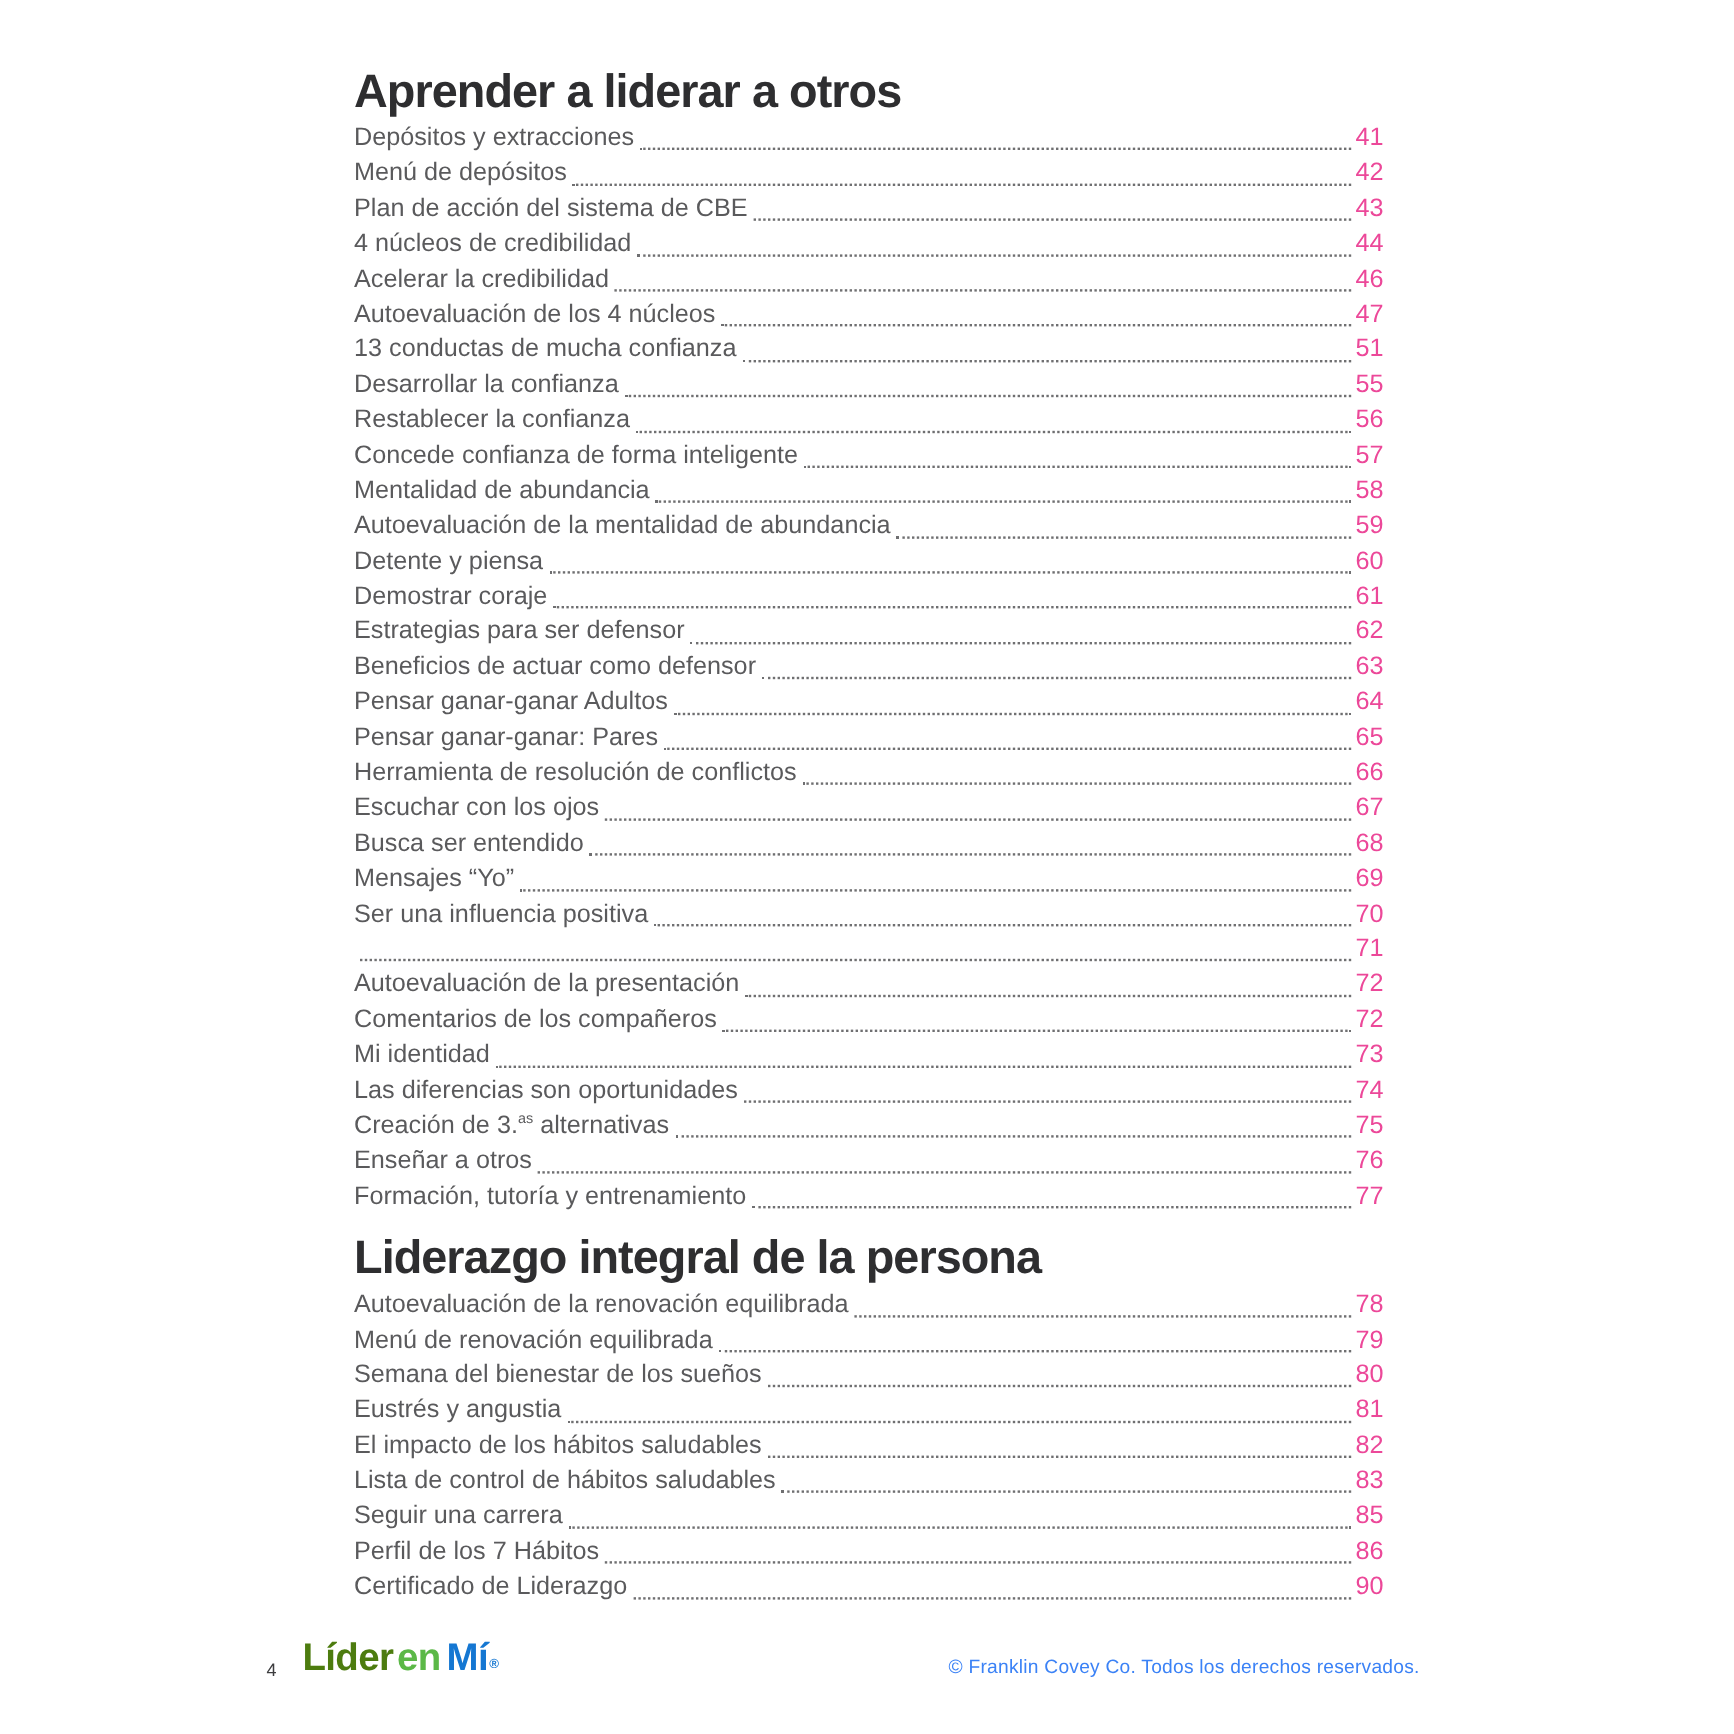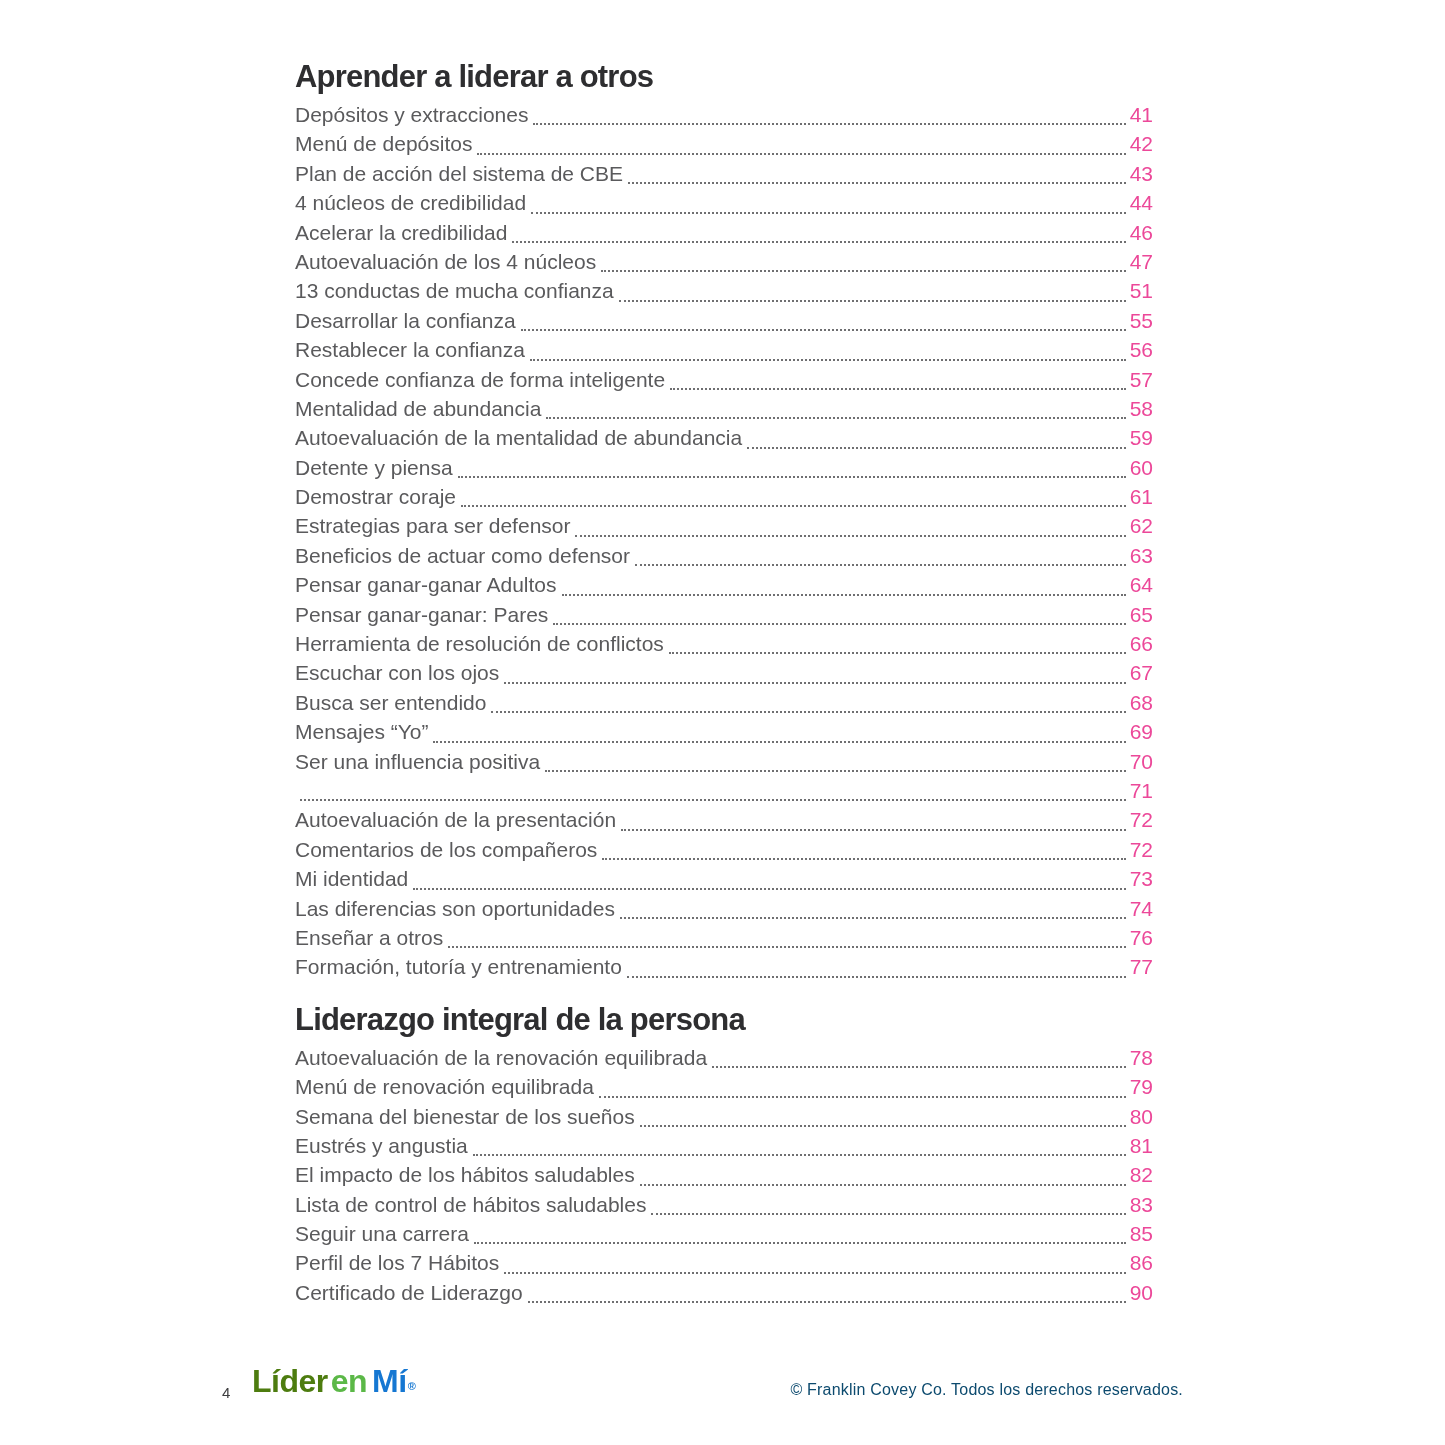--- a/index.html
+++ b/index.html
@@ -11,21 +11,21 @@
   .page { position: absolute; inset: 0; background: #ffffff; }
 
   .content {
     position: absolute;
     left: 295px; top: 58px;
     width: 858px;
   }
 
   .section-heading {
     margin: 0 0 7px 0;
-    font-size: 31px;
+    font-size: 39px;
     line-height: 38px;
     font-weight: 800;
     letter-spacing: -0.8px;
     color: #2e2e30;
   }
   .toc-section + .toc-section { margin-top: 16px; }
 
   .toc-entry {
     display: flex;
     align-items: baseline;
@@ -60,21 +60,21 @@
     position: absolute; left: 252px; top: 1363px;
     font-size: 32px; font-weight: 800; letter-spacing: -0.5px;
     white-space: nowrap;
   }
   .logo .lo-lider { color: #4d7c0f; }
   .logo .lo-en    { color: #5bb847; margin-left: 3px; }
   .logo .lo-mi    { color: #1577d2; margin-left: 5px; }
   .logo .lo-reg   { color: #1577d2; font-size: 11px; font-weight: 700; vertical-align: 2px; margin-left: 1px; }
   .copyright {
     position: absolute; right: 262px; top: 1381px;
-    font-size: 16px; color: #0c4a6e; letter-spacing: 0.2px;
+    font-size: 16px; color: #3b82f6; letter-spacing: 0.2px;
   }
 </style>
 </head>
 <body>
 
 <div class="page">
 
   <main class="content">
     <div id="sections">
         <section class="toc-section">
@@ -212,20 +212,25 @@
             <span class="entry-title">Mi identidad</span>
             <span class="dot-leader"></span>
             <span class="entry-page">73</span>
           </div>
           <div class="toc-entry">
             <span class="entry-title">Las diferencias son oportunidades</span>
             <span class="dot-leader"></span>
             <span class="entry-page">74</span>
           </div>
           <div class="toc-entry">
+            <span class="entry-title">Creación de 3.<sup>as</sup> alternativas</span>
+            <span class="dot-leader"></span>
+            <span class="entry-page">75</span>
+          </div>
+          <div class="toc-entry">
             <span class="entry-title">Enseñar a otros</span>
             <span class="dot-leader"></span>
             <span class="entry-page">76</span>
           </div>
           <div class="toc-entry">
             <span class="entry-title">Formación, tutoría y entrenamiento</span>
             <span class="dot-leader"></span>
             <span class="entry-page">77</span>
           </div>
         </section>

